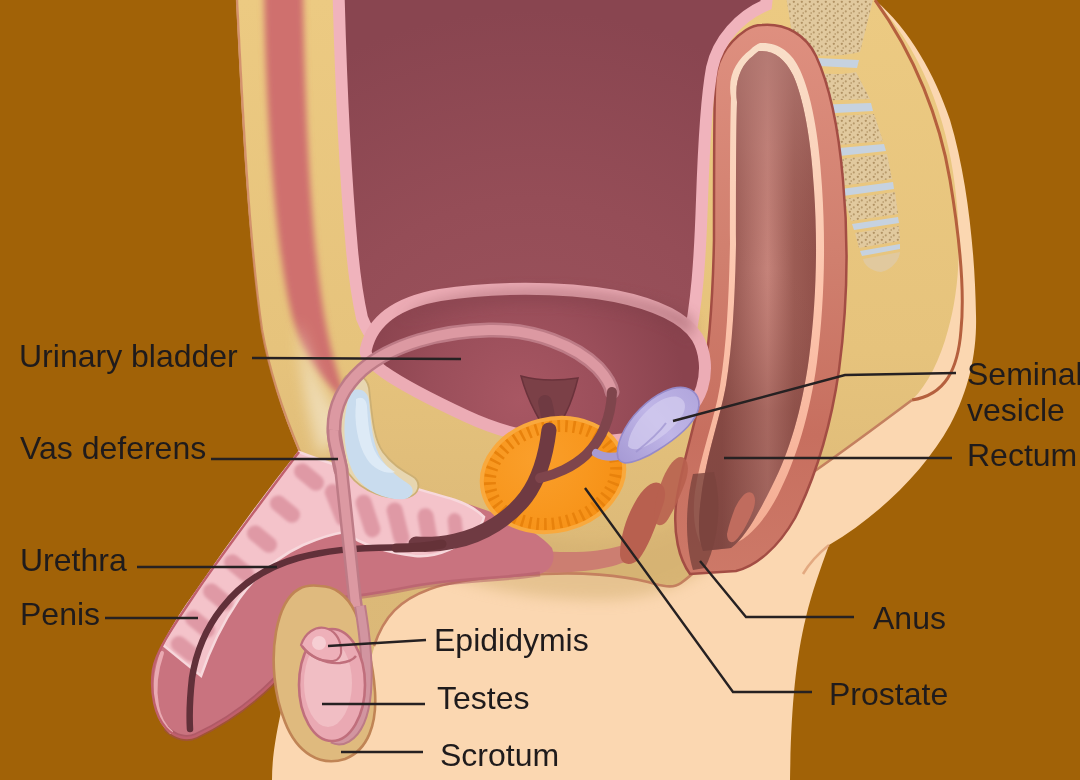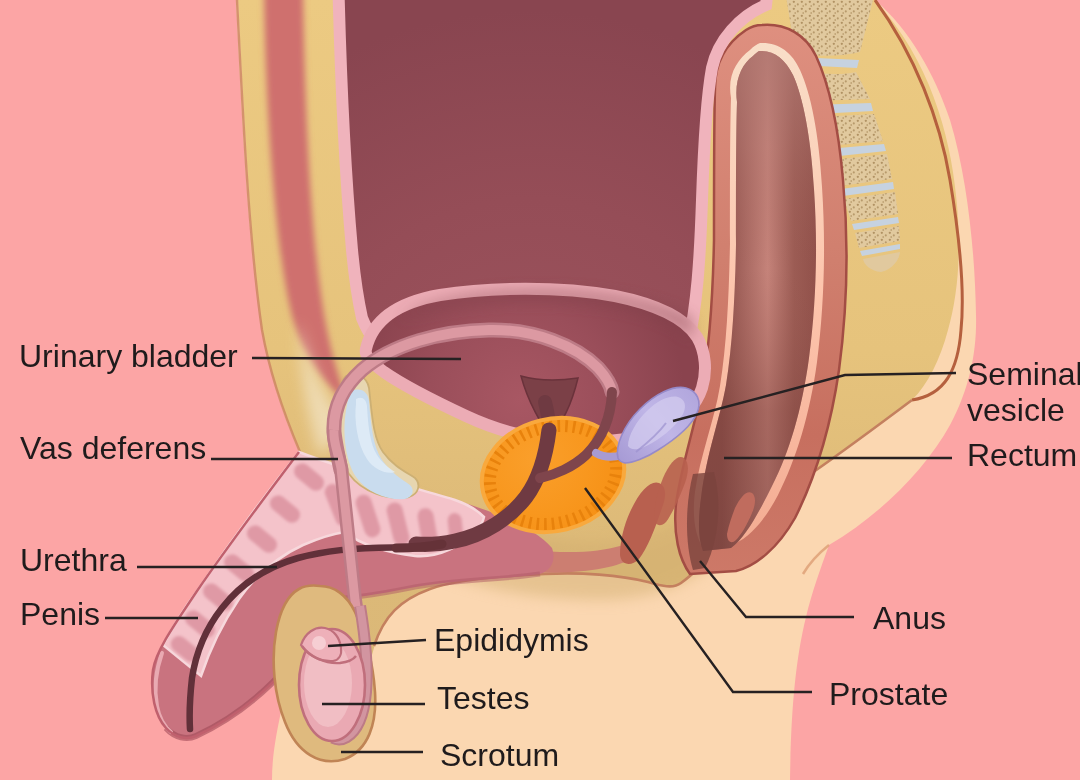--- a/index.html
+++ b/index.html
@@ -1,16 +1,16 @@
 <!DOCTYPE html>
 <html><head>
 <meta charset="utf-8">
 <style>
 html,body{margin:0;padding:0;background:#fff;}
-#wrap{width:1080px;height:780px;position:relative;overflow:hidden;background:#fca5a5;}
+#wrap{width:1080px;height:780px;position:relative;overflow:hidden;background:#a16207;}
 text{font-family:"Liberation Sans",sans-serif;fill:#1f1b1c;}
 </style>
 </head>
 <body>
 <div id="wrap">
 <svg width="1080" height="780" viewBox="0 0 1080 780">
 <defs>
 <linearGradient id="gTan" x1="0" y1="0" x2="0" y2="780" gradientUnits="userSpaceOnUse">
   <stop offset="0" stop-color="#ecca82"></stop>
   <stop offset="0.45" stop-color="#e6c37c"></stop>

